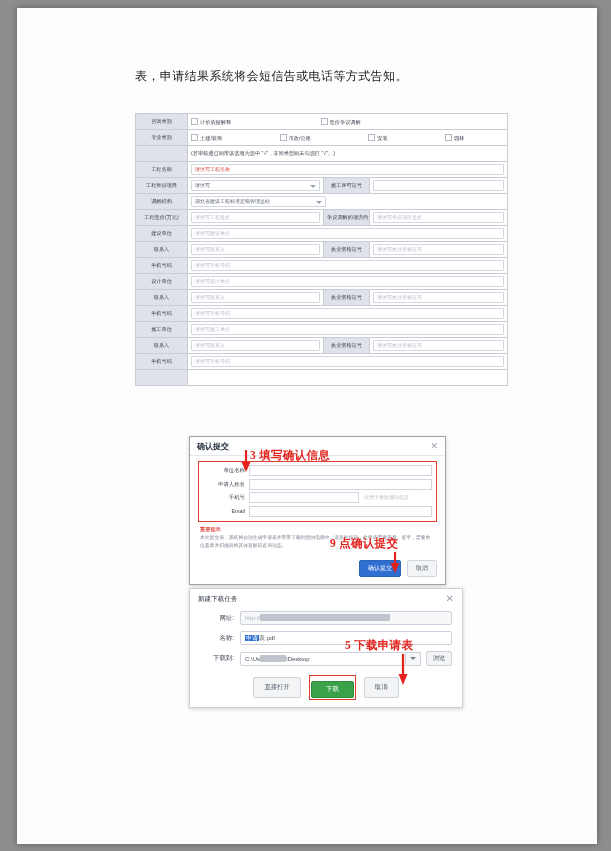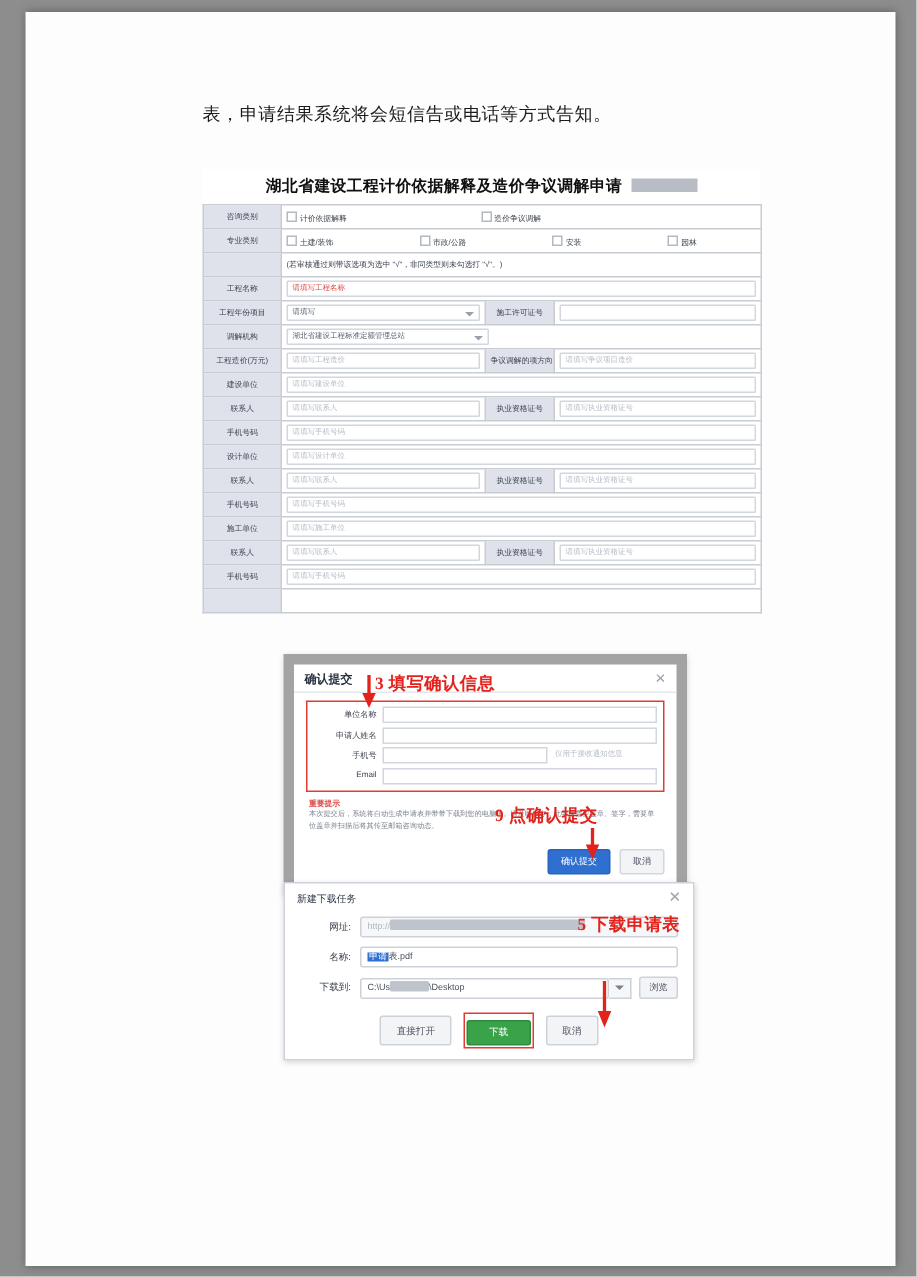--- a/index.html
+++ b/index.html
@@ -63,21 +63,21 @@
   }
   .req{color:#d94a46;}
   .cb{display:inline-block;width:5px;height:5px;border:1px solid #b3b8c2;background:#fff;vertical-align:-1px;margin-right:2px;}
   .cbrow span{margin-right:14px;font-size:5.2px;color:#3d4450;}
   .note{font-size:4.6px;color:#7a818d;}
   .blank-area{height:26px;}
 
   
   .dlg{
     position:absolute;left:172px;top:428px;width:255px;
-    background:#fff;border:7px solid #a3a3a3;
+    background:#fff;border:1px solid #a3a3a3;
     box-shadow:0 1px 4px rgba(0,0,0,.18);
   }
   .dlg-head{
     display:flex;align-items:center;justify-content:space-between;
     padding:4px 7px 3px 7px;border-bottom:1px solid #e4e7ec;
   }
   .dlg-title{font-size:8px;color:#2a3442;font-weight:bold;}
   .dlg-x{font-size:9px;color:#9aa1ae;cursor:pointer;line-height:9px;}
   .dlg-body{padding:5px 8px 4px 8px;}
   .redbox{border:1.2px solid #e23b30;padding:3px 4px 4px 4px;}
@@ -144,23 +144,20 @@
   .arrow svg{display:block;}
 </style>
 </head>
 <body>
 
 <div class="page">
 
   <div class="doc-line">表，申请结果系统将会短信告或电话等方式告知。</div>
 
   <div class="shot">
-    <div class="shot-title">
-      <span>湖北省建设工程计价依据解释及造价争议调解申请</span><span class="redact"></span>
-    </div>
 
     <table class="form">
       <colgroup>
         <col style="width:52px">
           <col style="width:78px">
           <col style="width:58px">
         <col style="width:46px">
           <col style="width:58px">
           <col style="width:80px">
       </colgroup>
@@ -389,21 +386,21 @@
   </div>
 
   <div class="anno" style="left:313px;top:528px;">9 点确认提交</div>
   <div class="arrow" style="left:370px;top:543px;">
     <svg width="16" height="24" viewBox="0 0 16 24">
       <path d="M8 1 L8 13" stroke="#e2221b" stroke-width="2.2" fill="none"></path>
       <path d="M8 22 L3.5 12 L12.5 12 Z" fill="#e2221b"></path>
     </svg>
   </div>
 
-  <div class="anno" style="left:328px;top:601px;margin-left:40px;">5 下载申请表</div>
+  <div class="anno" style="left:328px;top:630px;">5 下载申请表</div>
   <div class="arrow" style="left:378px;top:645px;">
     <svg width="16" height="34" viewBox="0 0 16 34">
       <path d="M8 1 L8 22" stroke="#e2221b" stroke-width="2.2" fill="none"></path>
       <path d="M8 32 L3.5 21 L12.5 21 Z" fill="#e2221b"></path>
     </svg>
   </div>
 
 </div>
 
 </body></html>

